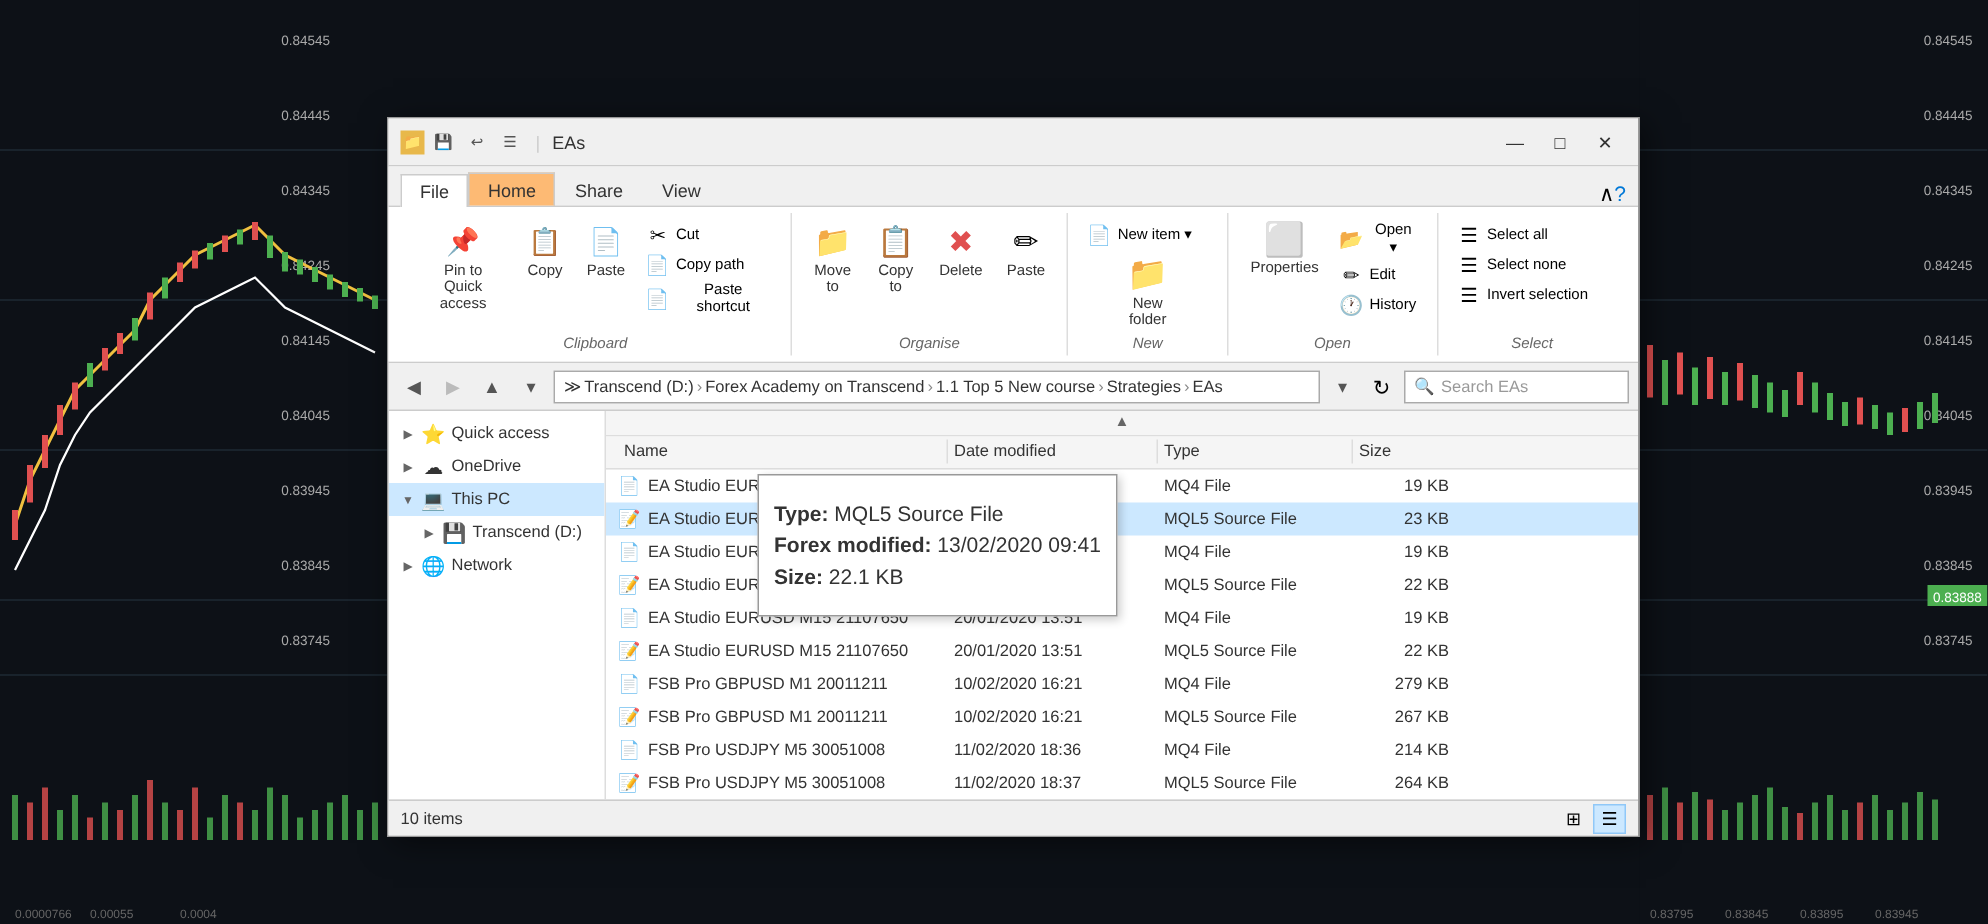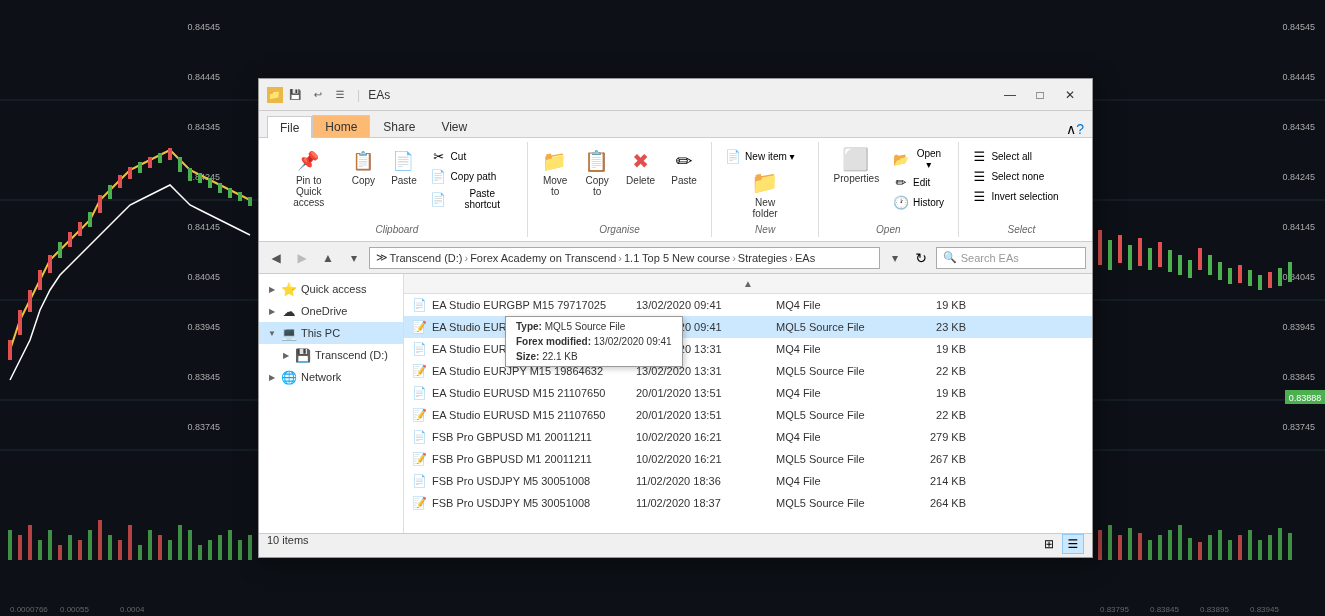--- a/index.html
+++ b/index.html
@@ -402,20 +402,21 @@
     .file-date { width: 140px; white-space: nowrap; }
     .file-type { width: 130px; white-space: nowrap; overflow: hidden; text-overflow: ellipsis; }
     .file-size { width: 60px; text-align: right; }
 
     
     .status-bar {
       height: 24px;
       background: #f0f0f0;
       border-top: 1px solid #ccc;
       display: flex;
+      align-items: center;
       padding: 0 8px;
       font-size: 11px;
       color: #333;
       gap: 8px;
     }
 
     .status-right {
       margin-left: auto;
       display: flex;
       gap: 2px;
@@ -432,22 +433,22 @@
       justify-content: center;
       font-size: 12px;
     }
     .view-btn.active { background: #cce8ff; border-color: #90c8f8; }
 
     
     .tooltip {
       position: absolute;
       background: white;
       border: 1px solid #999;
-      padding: 2px 10px;
-      font-size: 10px;
+      padding: 15px 10px;
+      font-size: 14px;
       color: #333;
       line-height: 1.5;
       box-shadow: 2px 2px 6px rgba(0,0,0,0.2);
       z-index: 10;
       top: 316px;
       left: 505px;
       white-space: nowrap;
     }
   </style>
 </head>
@@ -809,20 +810,34 @@
         <span>Network</span>
       </div>
     </div>
 
     <div class="file-list">
 
       <div style="height:20px;display:flex;align-items:center;justify-content:center;background:#f5f5f5;border-bottom:1px solid #ddd;">
         <span style="font-size:10px;color:#666;">▲</span>
       </div>
 
+      <div class="file-list-header">
+        <div class="col-sort col-name">
+          <span>Name</span>
+        </div>
+        <div class="col-sort col-date">
+          <span>Date modified</span>
+        </div>
+        <div class="col-sort col-type">
+          <span>Type</span>
+        </div>
+        <div class="col-sort col-size" style="border-right:none;">
+          <span>Size</span>
+        </div>
+      </div>
 
       <div id="file-rows-container">
           <div class="file-row">
     <span class="file-icon" style="color:#888;">📄</span>
     <span class="file-name">EA Studio EURGBP M15 79717025</span>
     <span class="file-date">13/02/2020 09:41</span>
     <span class="file-type">MQ4 File</span>
     <span class="file-size">19 KB</span>
   </div>
           <div class="file-row selected">

